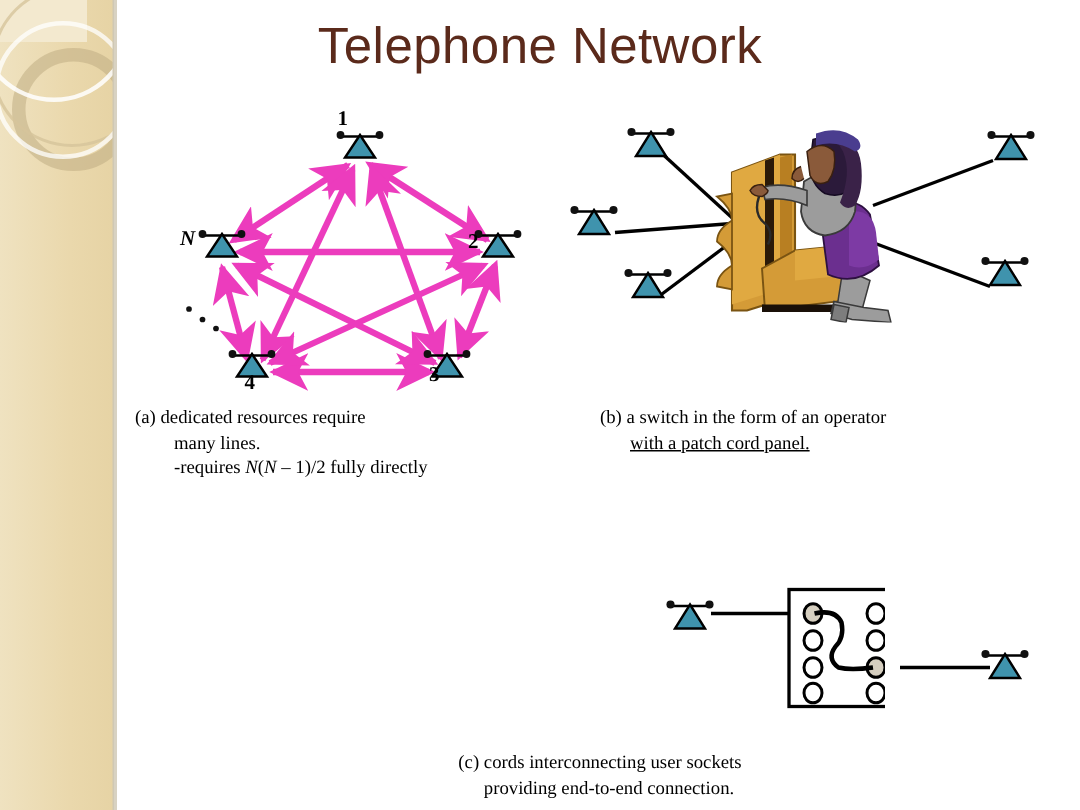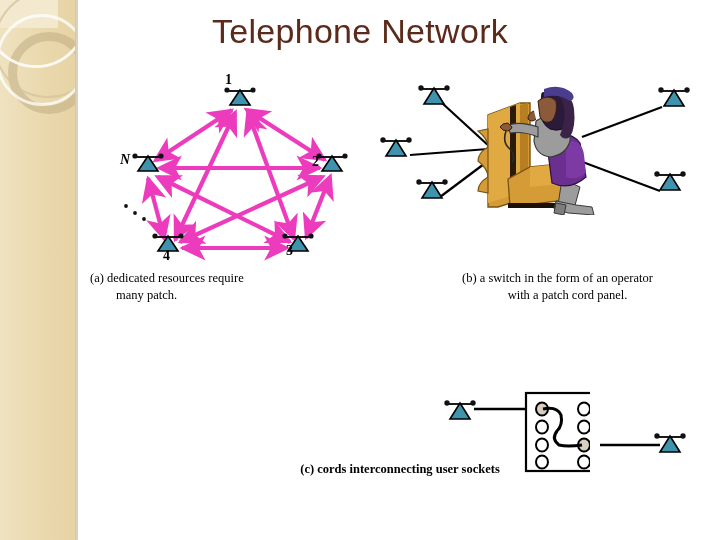--- a/index.html
+++ b/index.html
@@ -30,25 +30,25 @@
 
   
   .title{position:absolute;left:0;top:12px;width:720px;text-align:center;
          color:#5b2a1b;font-size:34px;font-weight:400;letter-spacing:.3px;
          font-family:"Liberation Sans", sans-serif;}
 
   
   .caption{position:absolute;color:#000000;font-size:12.5px;line-height:16.5px;
            font-family:"Liberation Serif", serif;}
   .cap-a{left:90px;top:270px;width:300px;}
-  .cap-b{left:400px;top:270px;width:315px;text-align:center;}
-  .cap-c{left:200px;top:461px;width:400px;text-align:center;font-weight:bold;}
+  .cap-b{left:400px;top:270px;width:315px;}
+  .cap-c{left:200px;top:500px;width:400px;text-align:center;}
   .cap-a .ind{padding-left:26px;display:block;}
   .cap-a .ind2{padding-left:24px;display:block;}
-  .cap-b .ind{padding-left:20px;display:block;}
+  .cap-b .ind{padding-left:20px;display:block;text-decoration:underline;}
   .cap-c .ind{padding-left:12px;display:block;}
   i.varn{font-style:italic;}
   sup{font-size:8px;vertical-align:super;}
 
   
   .nodelbl{position:absolute;color:#000;font-weight:bold;font-size:14px;
            font-family:"Liberation Serif", serif;}
   .nodelbl.ital{font-style:italic;}
 
   svg{position:absolute;left:0;top:0;}
@@ -249,25 +249,27 @@
     <g>
       <line x1="58" y1="52" x2="82" y2="52" stroke="#000" stroke-width="1.8"></line>
       <circle cx="57" cy="51" r="2.7" fill="#111"></circle>
       <circle cx="83" cy="51" r="2.7" fill="#111"></circle>
       <polygon points="70,51 80,67 60,67" fill="#3f93ad" stroke="#000" stroke-width="1.6"></polygon>
     </g>
   </svg>
 
   <div class="caption cap-a">
     <span>(a)  dedicated resources require</span>
-    <span class="ind">many patch.</span>
+    <span class="ind">many lines.</span>
+    <span class="ind"><span>-requires </span><i class="varn">N</i><span>(</span><i class="varn">N</i><span> – 1)/2 fully directly</span></span>
   </div>
 
   <div class="caption cap-b">
     <span>(b) a switch in the form of an operator</span>
     <span class="ind">with a patch cord panel.</span>
   </div>
 
   <div class="caption cap-c">
     <span>(c) cords interconnecting user sockets</span>
+    <span class="ind">providing end-to-end connection.</span>
   </div>
 
 </div>
 
 </body></html>

